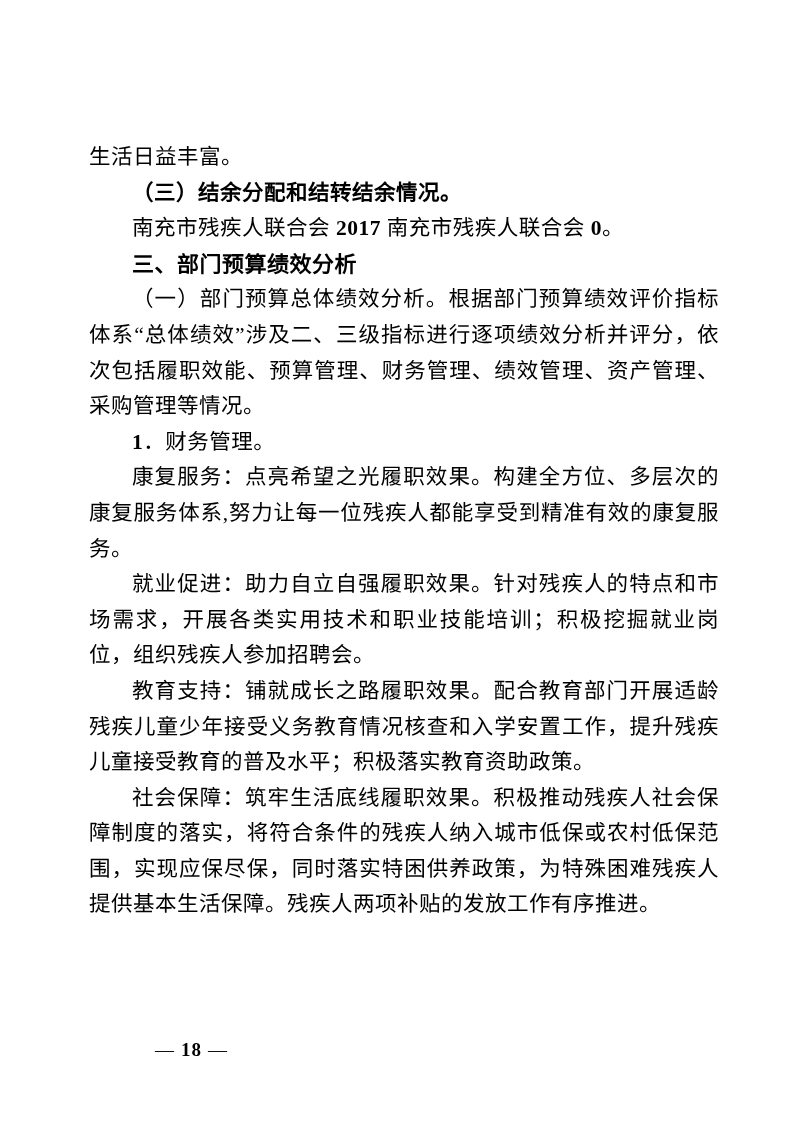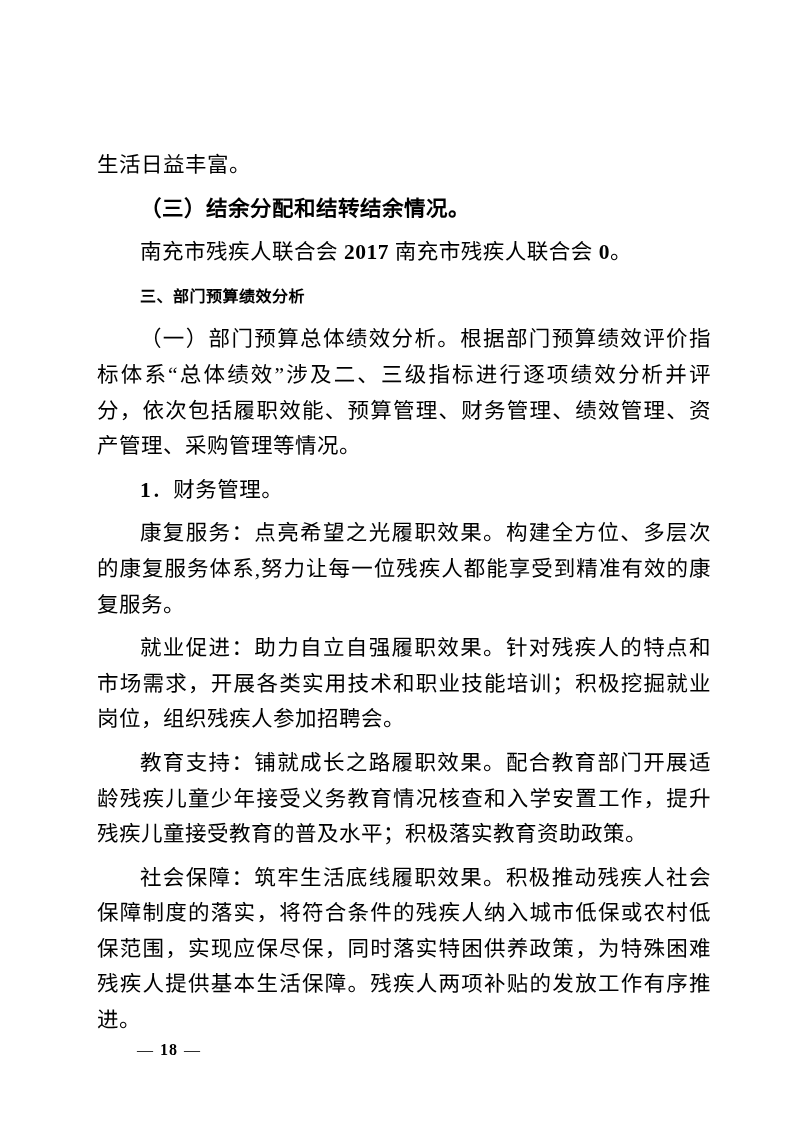--- a/index.html
+++ b/index.html
@@ -16,47 +16,47 @@
     font-family: "Liberation Serif", "DejaVu Serif", serif;
     color: #000000;
   }
   .content {
     position: absolute;
     left: 89px;
     top: 140px;
     width: 630px;
   }
   .p {
-    margin: 8px;
+    margin: 0;
     font-size: 21.5px;
     line-height: 35.6px;
     text-align: justify;
     letter-spacing: 0.5px;
     word-break: break-all;
   }
   .indent {
     text-indent: 43px;
   }
   .bold-serif {
     font-weight: bold;
   }
   .heading {
     font-family: "Liberation Sans", "DejaVu Sans", sans-serif;
     font-weight: bold;
-    font-size: 16px;
+    font-size: 22px;
   }
   .num {
     font-family: "Liberation Serif", "DejaVu Serif", serif;
     font-weight: bold;
   }
   .footer {
     position: absolute;
-    left: 131px;
+    left: 149px;
     top: 1038px;
-    font-size: 16px;
+    font-size: 19px;
     line-height: 24px;
     letter-spacing: 1px;
     white-space: nowrap;
   }
   .footer .dash {
     font-weight: normal;
     padding: 0 6px;
   }
   .footer .pageno {
     font-weight: bold;

